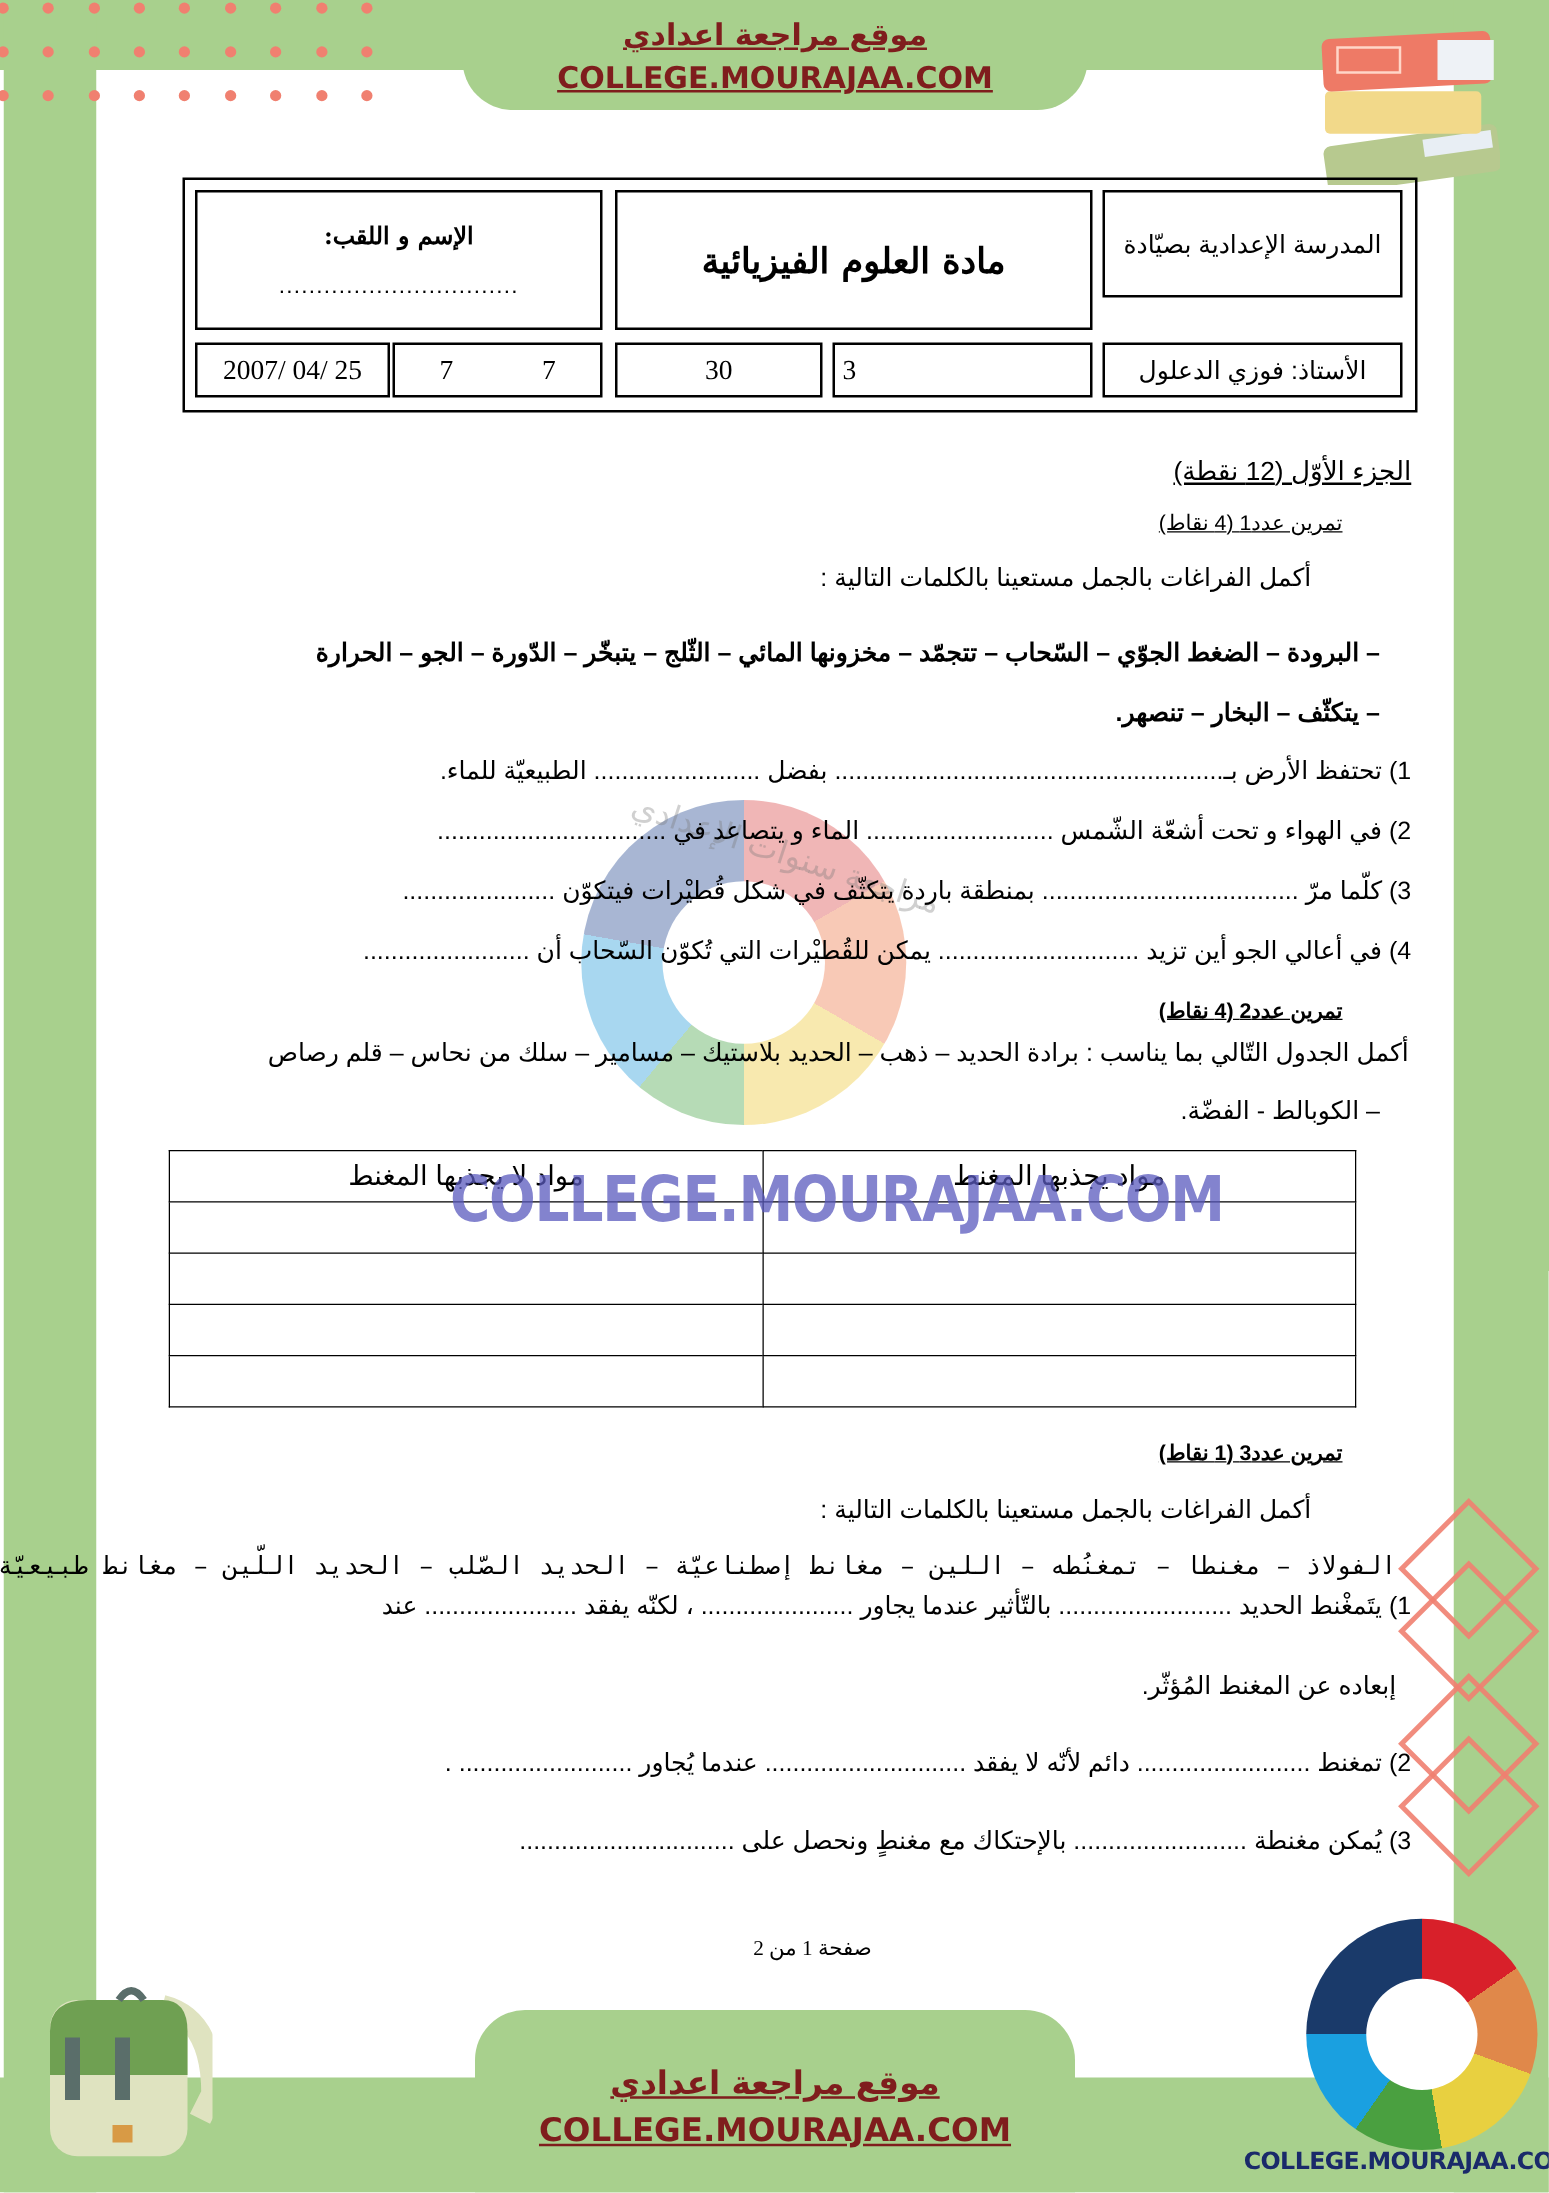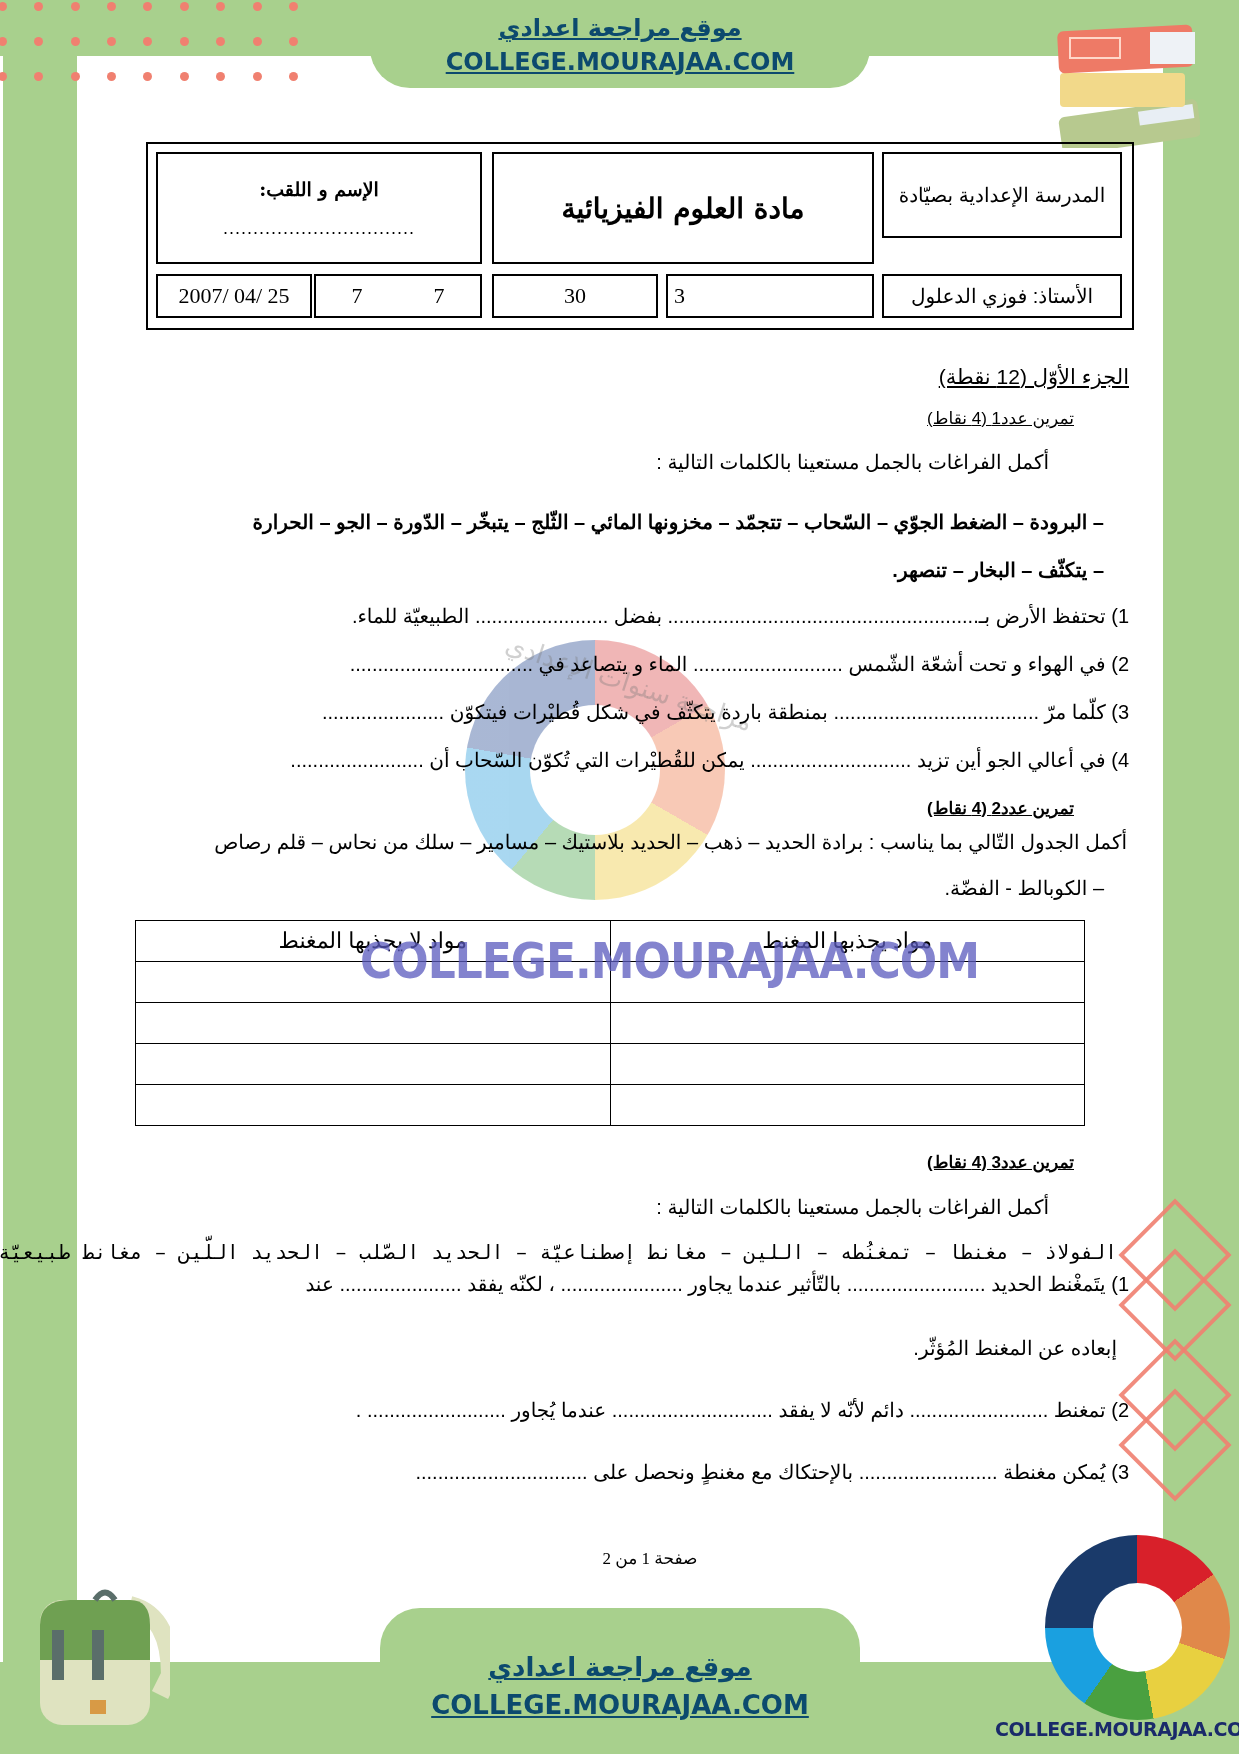--- a/index.html
+++ b/index.html
@@ -2,21 +2,21 @@
 <html><head>
 <meta charset="utf-8">
 <style>
   *{box-sizing:border-box;margin:0;padding:0;}
   html,body{width:1239px;height:1754px;overflow:hidden;background:#fff;}
   body{position:relative;font-family:"Liberation Sans",sans-serif;color:#000;}
   .green{background:#a8d08d;position:absolute;}
   .dot{position:absolute;width:9px;height:9px;border-radius:50%;background:#f08070;}
   .banner-top{position:absolute;left:370px;top:0;width:500px;height:88px;background:#a8d08d;border-radius:0 0 40px 40px;}
   .banner-bot{position:absolute;left:380px;top:1608px;width:480px;height:146px;background:#a8d08d;border-radius:40px 40px 0 0;}
-  .banner-text{position:absolute;width:100%;text-align:center;color:#0c4a6e;font-family:"DejaVu Sans",sans-serif;font-weight:bold;text-decoration:underline;}
+  .banner-text{position:absolute;width:100%;text-align:center;color:#7f1d1d;font-family:"DejaVu Sans",sans-serif;font-weight:bold;text-decoration:underline;}
   .hdr-table{position:absolute;left:146px;top:142px;width:988px;height:188px;border:2px solid #000;}
   .cell{position:absolute;border:2px solid #000;display:flex;align-items:center;justify-content:center;text-align:center;}
   .line{position:absolute;right:110px;direction:rtl;font-size:20px;white-space:nowrap;}
   .u{text-decoration:underline;}
   .mag-table{position:absolute;left:135px;top:920px;width:950px;border-collapse:collapse;direction:rtl;}
   .mag-table td{border:1.5px solid #000;height:41px;font-size:22px;text-align:center;width:50%;}
   .wm{position:absolute;left:360px;top:935px;font-family:"DejaVu Sans",sans-serif;font-weight:bold;font-size:44px;color:rgba(90,90,190,0.75);letter-spacing:-1px;transform:scaleY(1.15);}
   .ring{position:absolute;border-radius:50%;}
   .chev{position:absolute;width:80px;height:80px;border:4px solid #f08070;transform:rotate(45deg);opacity:.9;}
 </style>
@@ -151,21 +151,21 @@
         <td></td>
       </tr>
   <tr>
         <td></td>
         <td></td>
       </tr>
 </tbody>
   </table>
 <div class="wm">COLLEGE.MOURAJAA.COM</div>
 
-<div class="line u" style="top:1152px;right:165px;font-size:17px;font-weight:bold;">تمرين عدد3 (4 نقاط)</div>
+<div class="line u" style="top:1152px;right:165px;font-size:17px;font-weight:bold;">تمرين عدد3 (1 نقاط)</div>
 <div class="line" style="top:1195px;right:190px;">أكمل الفراغات بالجمل مستعينا بالكلمات التالية :</div>
 <div class="line" style="top:1240px;right:122px;font-family:Liberation Mono, monospace;">الفولاذ – مغنطا –  تمغنُطه – اللين – مغانط إصطناعيّة – الحديد الصّلب – الحديد اللّين – مغانط طبيعيّة.</div>
 <div class="line" style="top:1272px;">1) يتَمغْنط الحديد ......................... بالتّأثير عندما يجاور ...................... ، لكنّه يفقد ...................... عند</div>
 <div class="line" style="top:1336px;right:122px;">إبعاده عن المغنط المُؤثّر.</div>
 <div class="line" style="top:1398px;">2) تمغنط ......................... دائم لأنّه لا يفقد ............................. عندما يُجاور ......................... .</div>
 <div class="line" style="top:1460px;">3) يُمكن مغنطة ......................... بالإحتكاك مع مغنطٍ ونحصل على ...............................</div>
 
 <div>
   <div class="chev" style="left:1135px;top:1215px;"></div>
   <div class="chev" style="left:1135px;top:1265px;"></div>

